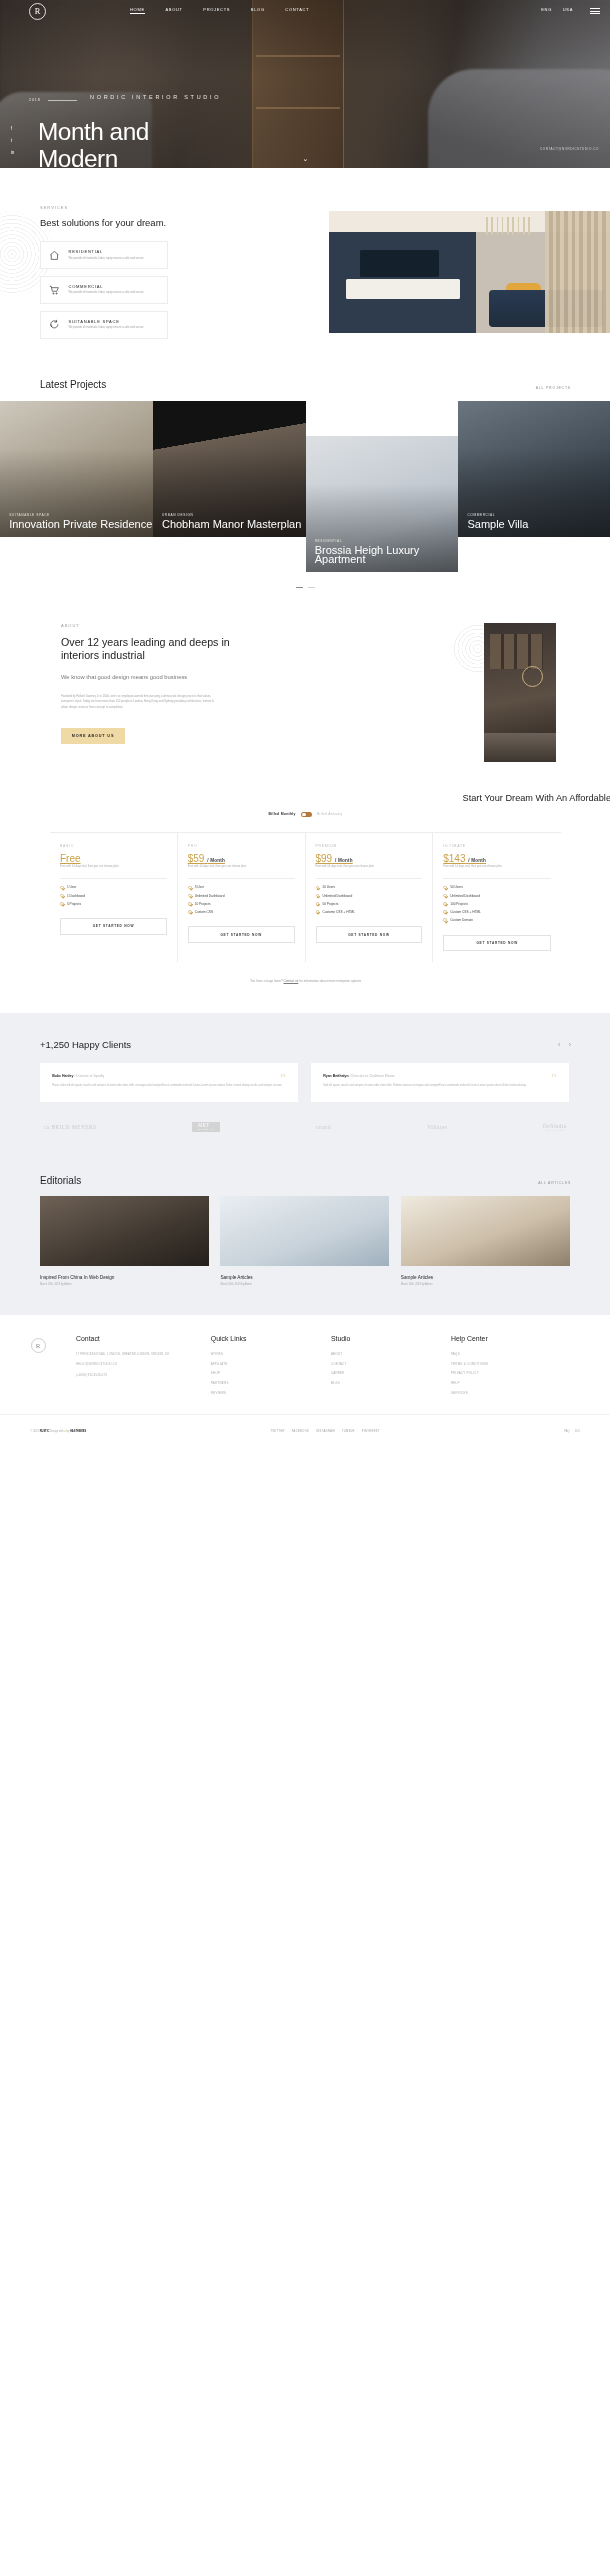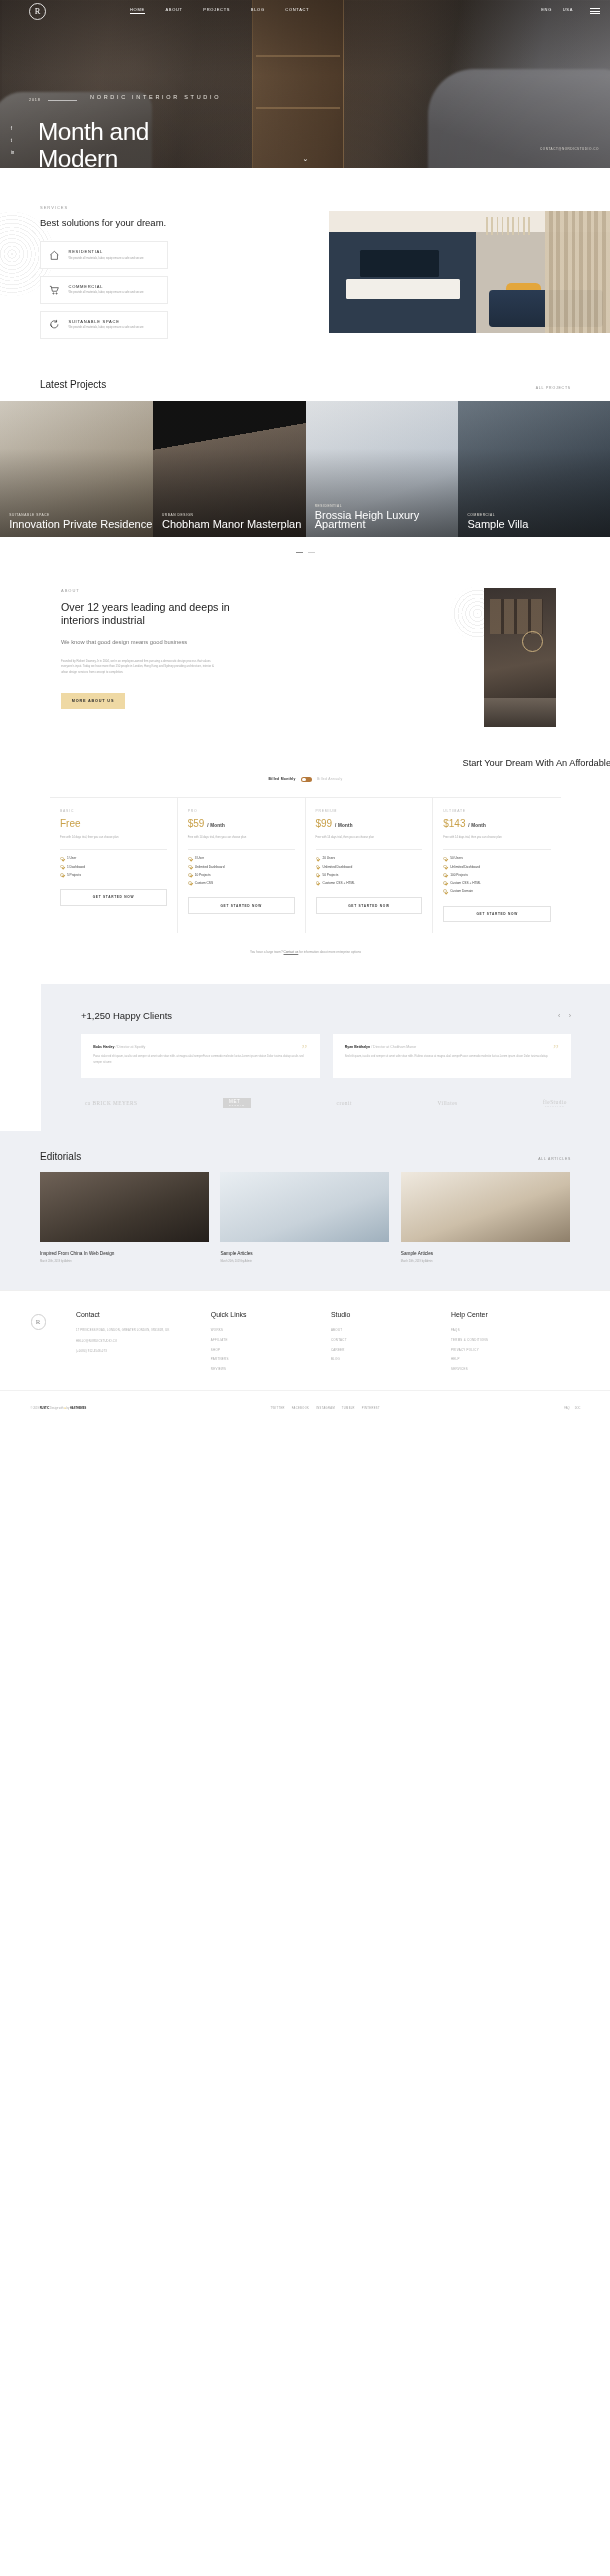--- a/index.html
+++ b/index.html
@@ -162,21 +162,21 @@
   .proj-title{ font-size:10px; color:#222; font-weight:400; }
   .proj-all{ font-size:3.5px; letter-spacing:0.8px; color:#8d8d8d; text-decoration:none; }
   .proj-grid{ display:flex; width:611px; }
   .proj-card{ position:relative; width:153px; height:136px; overflow:hidden; }
   .proj-card .ov{ position:absolute; inset:0; background:linear-gradient(180deg, rgba(20,18,16,.05) 35%, rgba(20,18,16,.55)); }
   .proj-meta{ position:absolute; left:9.2px; bottom:7.6px; z-index:3; }
   .proj-cat{ font-size:3.2px; letter-spacing:0.6px; color:#e6e2da; margin-bottom:3.1px; }
   .proj-name{ font-size:11px; line-height:9.2px; color:#fff; font-weight:400; }
   .p1{ background:linear-gradient(155deg,#d8d2c6,#a79c8a 60%,#7d705d); }
   .p2{ background:linear-gradient(170deg,#121212 0 30%, #6f6256 30%, #2b2521); }
-  .p3{ background:linear-gradient(160deg,#e8ebee,#c3ccd6 65%,#8e9aa6); }
+  .p3{ background:linear-gradient(160deg,#e8ebee,#c3ccd6 65%,#8e9aa6);margin-top:35px; }
   .p4{ background:linear-gradient(160deg,#6f7b86,#3f4a55 60%,#24303b); }
   .proj-dots{ display:flex; gap:4.6px; justify-content:center; padding:15.3px 0 0; }
   .proj-dots i{ width:6.9px; height:0.8px; background:#cfcfcf; display:block; }
   .proj-dots i.on{ background:#8a8a8a; }
 
   
   .about{ position:relative; padding:35px 0 34px; background:#fff; }
   .ab-left{ position:absolute; left:40px; top:35px; width:183px;margin-left:21px; }
   .ab-eyebrow{ font-size:4px; letter-spacing:1px; color:#9a9a9a; margin-bottom:7.6px; }
   .ab-h{ font-size:10.7px; line-height:13.7px; color:#1d1d1d; font-weight:400; margin-bottom:10px; }
@@ -205,37 +205,37 @@
   .pr-title{ text-align:right; font-size:9.2px; color:#222; font-weight:400; margin-bottom:9.2px; }
   .pr-toggle{ display:flex; align-items:center; justify-content:center; gap:5.3px; margin-bottom:15.3px; }
   .pr-toggle .lbl{ font-size:3.4px; letter-spacing:0.3px; color:#2b2b2b; font-weight:700; }
   .pr-toggle .lbl.off{ color:#bdbdbd; font-weight:400; }
   .switch{ width:10.7px; height:5.3px; border-radius:5.3px; background:#b5793b; position:relative; cursor:pointer; }
   .switch .knob{ position:absolute; left:0.8px; top:0.8px; width:3.8px; height:3.8px; border-radius:50%; background:#fff; }
   .pr-grid{ display:flex; width:511px; margin:0 auto; border-top:0.8px solid #ededed; }
   .pr-card{ width:128px; padding:10.7px 10px 0; border-right:0.8px solid #ededed; }
   .pr-card:last-child{ border-right:none; }
   .pr-name{ font-size:3.4px; letter-spacing:0.8px; color:#b9b9b9; margin-bottom:5.3px; }
-  .pr-price{ font-size:10px; color:#c9a14a; font-weight:400; margin-bottom:7px; }
+  .pr-price{ font-size:10px; color:#c9a14a; font-weight:400; margin-bottom:1px;text-decoration:underline; }
   .pr-price .per{ font-size:4.6px; color:#3a3a3a; font-weight:600; letter-spacing:0.2px; }
   .pr-desc{ font-size:2.7px; line-height:4.7px; color:#a8a8a8; margin-bottom:7.6px; }
   .pr-rule{ height:0.8px; background:#ececec; margin-bottom:6.9px; }
   .pr-feat{ list-style:none; margin-bottom:10.7px; }
   .pr-feat li{ font-size:3.2px; color:#444; margin-bottom:4.2px; display:flex; align-items:center; gap:3.1px; }
   .tick{ width:3.8px; height:3.8px; border-radius:50%; border:0.5px solid #d5c08f; display:inline-block;
          position:relative; flex:0 0 3.8px; }
   .tick::after{ content:""; position:absolute; left:0.9px; top:1.4px; width:1.5px; height:0.8px;
          border-left:0.5px solid #c9a14a; border-bottom:0.5px solid #c9a14a; transform:rotate(-45deg); }
   .pr-btn{ width:100%; background:#fff; border:0.8px solid #e2e2e2; color:#3a3a3a;
            font-size:3.2px; letter-spacing:0.7px; font-weight:600; padding:5.3px 0; cursor:pointer; margin-bottom:10.7px; }
   .pr-note{ text-align:center; font-size:3.1px; color:#9e9e9e; margin-top:17px; }
   .pr-note a{ color:#7a7a7a; }
 
   
-  .clients{ background:#eef0f4; padding:26px 0 23px;margin-left:41px; }
+  .clients{ background:#eef0f4; padding:26px 0 23px; }
   .cl-head{ display:flex; align-items:center; justify-content:space-between; padding:0 40px 12.2px; }
   .cl-title{ font-size:9.5px; color:#1f1f1f; font-weight:400; }
   .cl-arrows{ display:flex; gap:8.4px; color:#9a9a9a; font-size:6.9px; }
   .cl-cards{ display:flex; gap:13px; padding:0 40px; }
   .cl-card{ background:#fff; width:258px; padding:11.4px 12.2px 13px; position:relative; }
   .cl-q{ position:absolute; right:12.2px; top:7.6px; color:#eadfbe; font-size:13px; font-family:"Liberation Serif", serif; }
   .cl-who{ font-size:3.5px; margin-bottom:5.3px; }
   .cl-who b{ color:#1d1d1d; }
   .cl-who span{ color:#b6b6b6; font-weight:400; }
   .cl-text{ font-size:2.7px; line-height:5.3px; color:#b0b0b0; }

